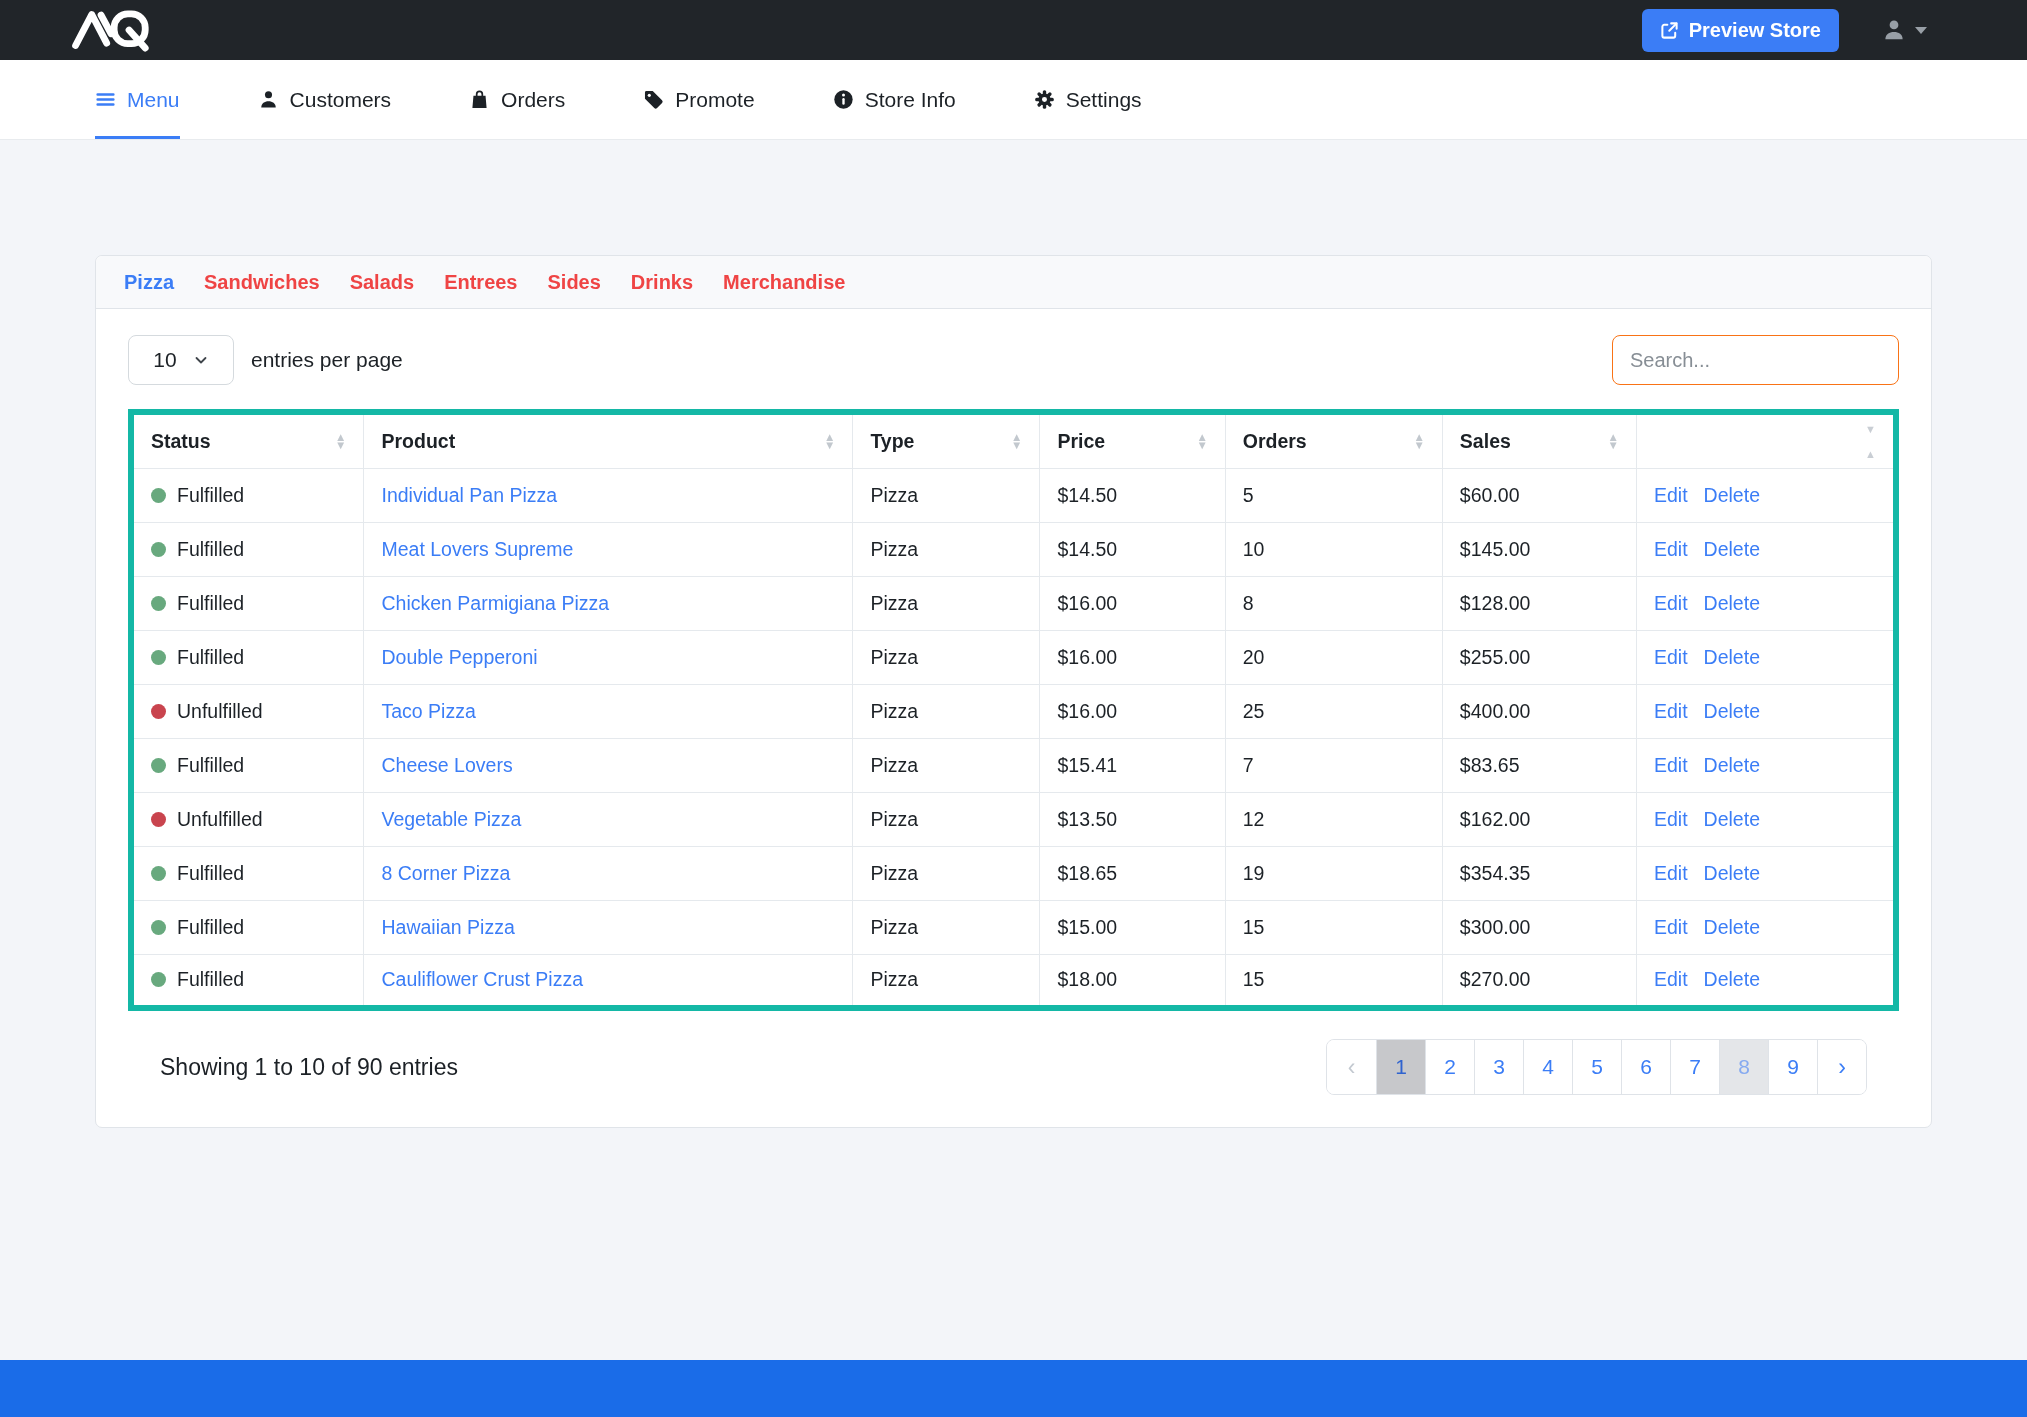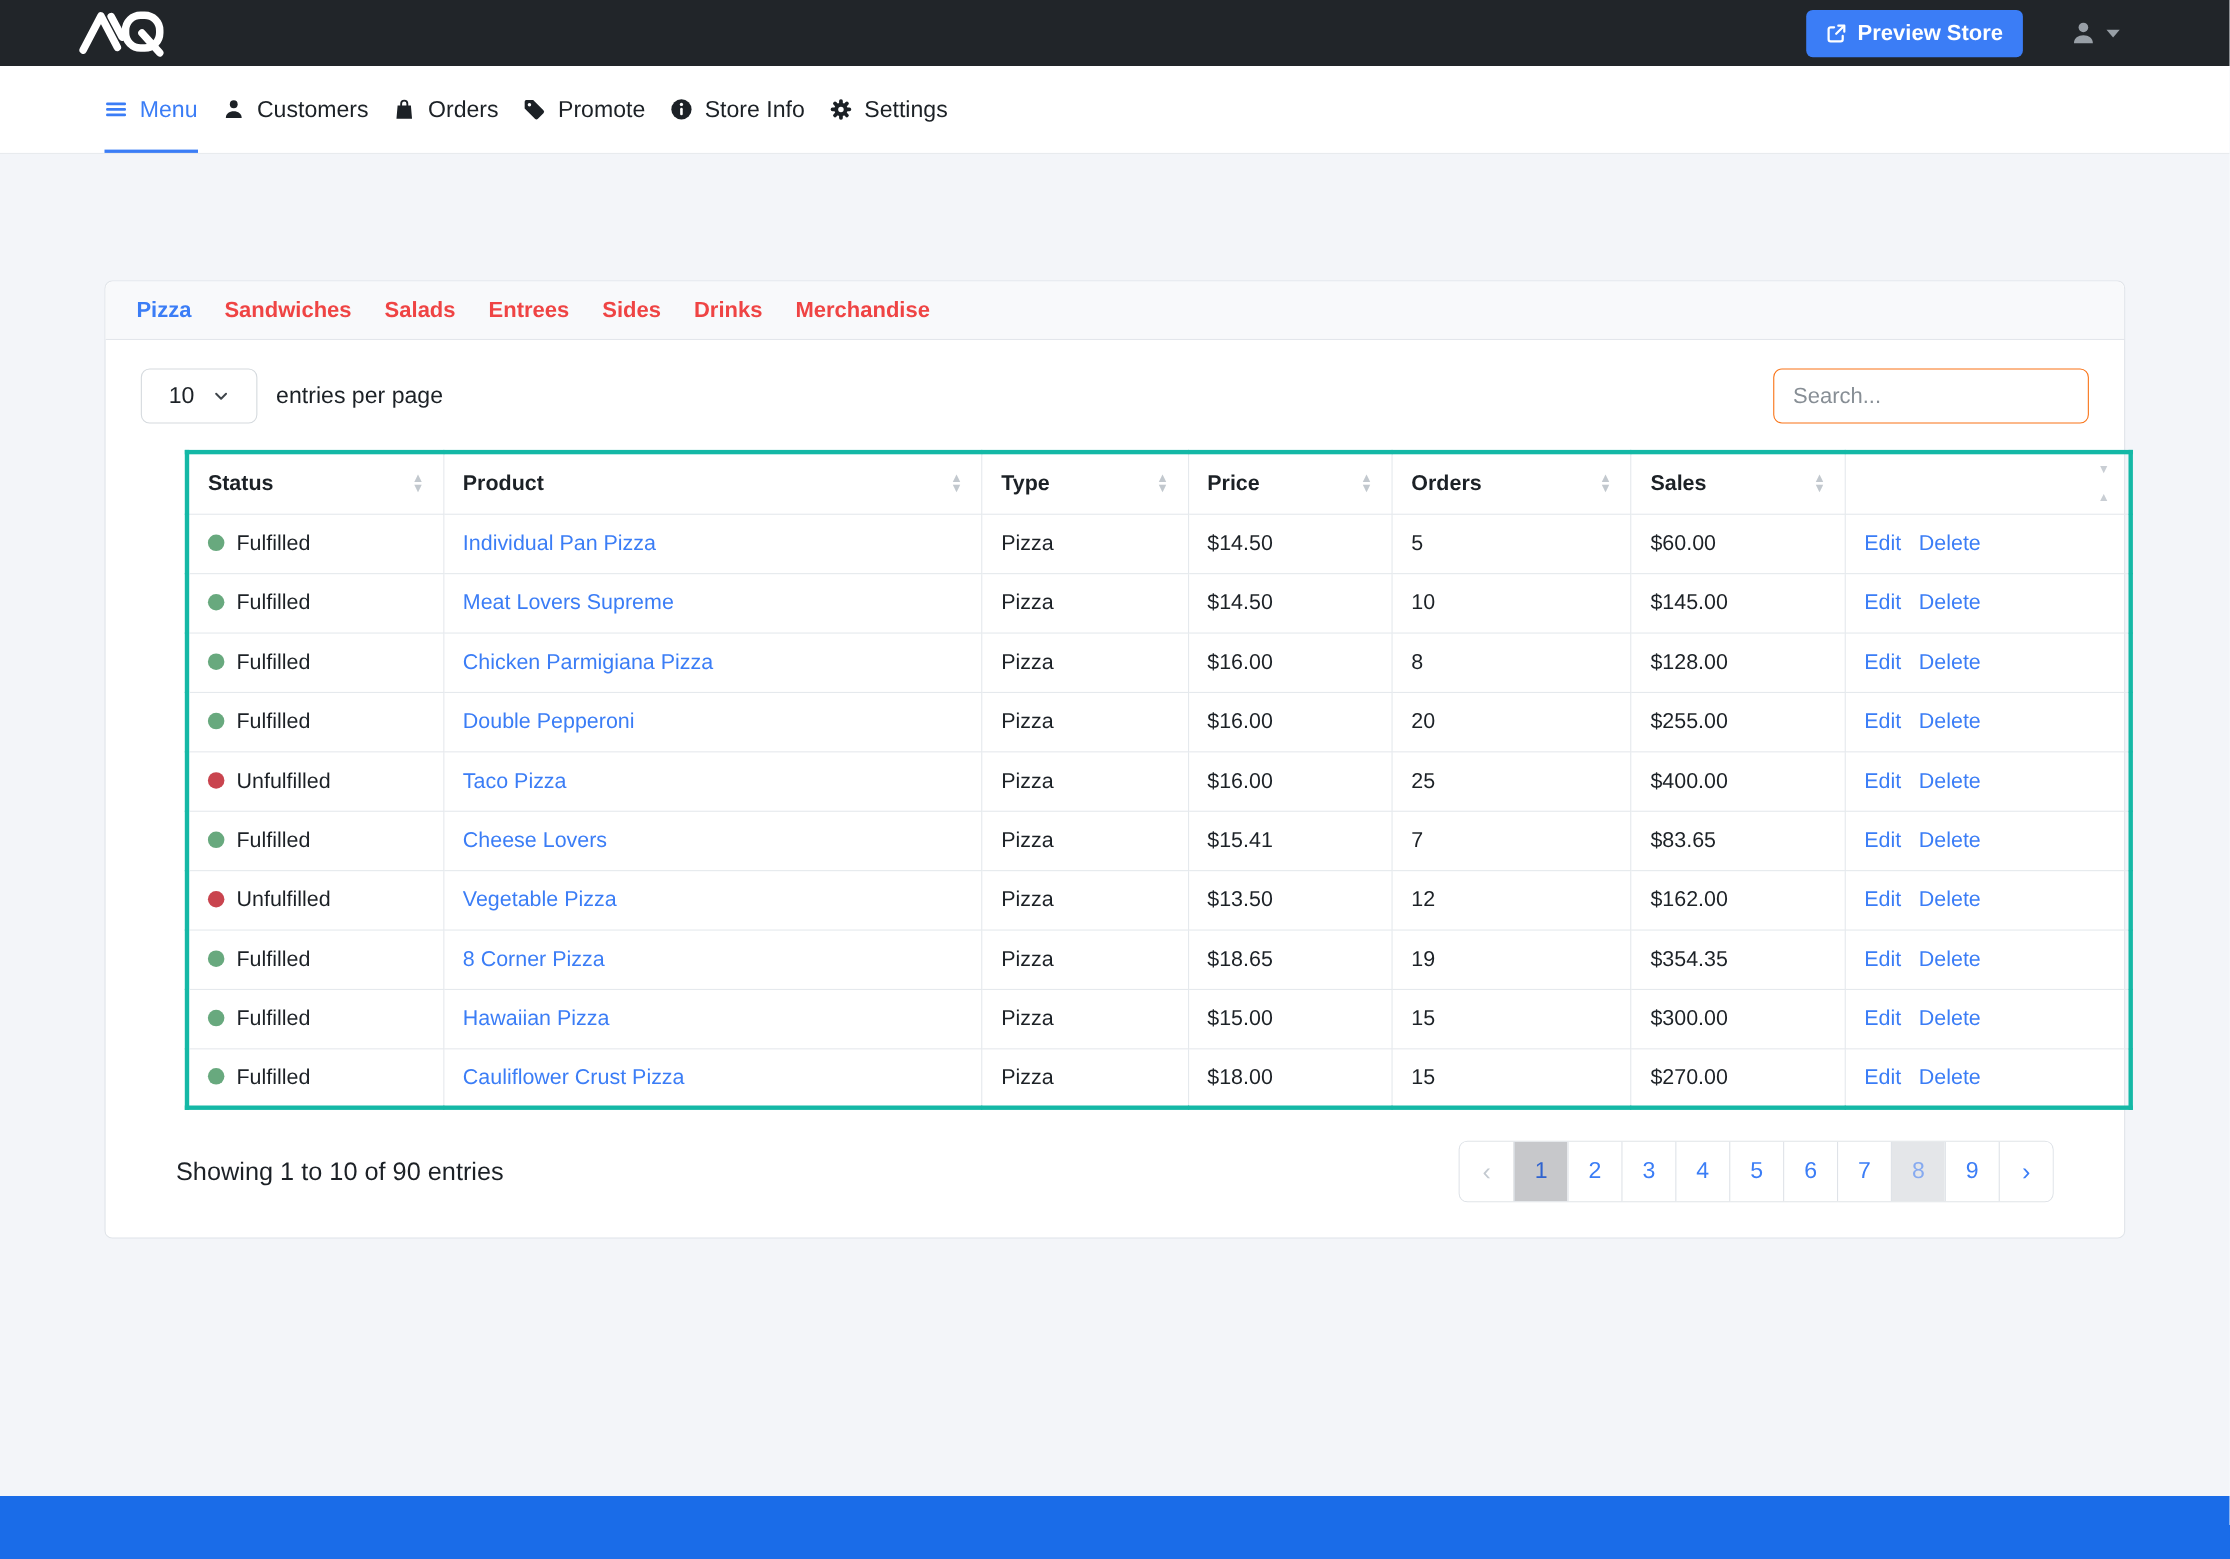--- a/index.html
+++ b/index.html
@@ -32,21 +32,21 @@
   .user-menu { display: flex; align-items: center; gap: 8px; margin-left: 42px; cursor: pointer; }
   .user-menu svg { width: 26px; height: 26px; }
   .user-caret {
     width: 0; height: 0; border-left: 6px solid transparent;
     border-right: 6px solid transparent; border-top: 7px solid #989fa6;
   }
 
   
   .mainnav {
     height: 80px; background: #fff;
-    display: flex; align-items: stretch; gap: 22px;
+    display: flex; align-items: stretch; gap: 78px;
     padding-left: 95px; border-bottom: 1px solid #e8ebee;
   }
   .nav-item {
     display: flex; align-items: center; gap: 11px;
     font-size: 21px; font-weight: 500; color: #1c2126;
     border-bottom: 3px solid transparent; padding-top: 3px;
     cursor: pointer; text-decoration: none;
   }
   .nav-item svg { width: 21px; height: 21px; display: block; }
   .nav-item.active { color: #3b7df6; border-bottom-color: #3b7df6; }
@@ -77,21 +77,21 @@
   .entries-label { margin-left: 17px; font-size: 21px; text-align: center; }
   .search-input {
     margin-left: auto; width: 287px; height: 50px;
     border: 1px solid #f97316; border-radius: 8px;
     padding: 0 17px; font-size: 20px; font-family: inherit; color: #3f454b;
     outline: none; background: #fff;
   }
   .search-input::placeholder { color: #878e95; }
 
   
-  table { width: 100%; border-collapse: collapse; border: 4px solid #14b8a6; margin-left: 40px; }
+  table { width: 100%; border-collapse: collapse; border: 6px solid #14b8a6; }
   th, td {
     border: 1px solid #e5e9ed;
     padding: 0 17px; height: 54px; text-align: left; vertical-align: middle;
     font-size: 19.5px;
   }
   th { height: 56px; font-weight: 700; }
   .th-inner { display: flex; align-items: center; justify-content: space-between; }
   .sort { display: flex; flex-direction: column; line-height: 0.75; font-size: 11.5px; color: #c2c8ce; }
   .sort-last { display: flex; flex-direction: column; align-items: flex-end; gap: 13px; font-size: 11px; color: #c9ced4; }
   .dot { width: 15px; height: 15px; border-radius: 50%; display: inline-block; margin-right: 11px; vertical-align: -1px; }

